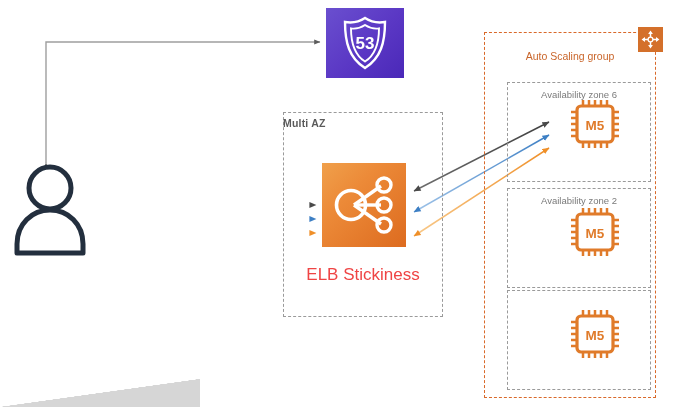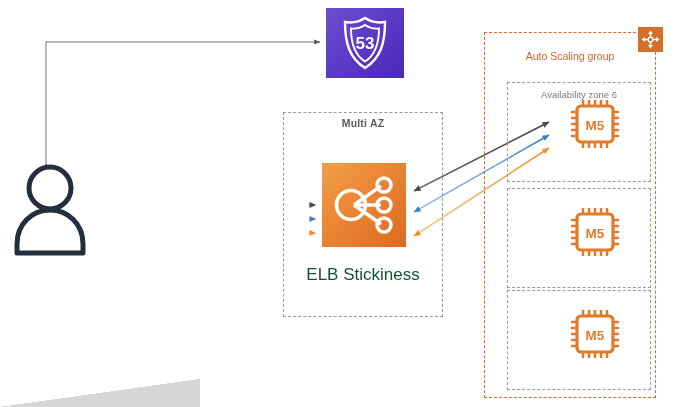--- a/index.html
+++ b/index.html
@@ -47,40 +47,40 @@
     top: 112px;
     width: 160px;
     height: 205px;
     border: 1.4px dashed #9a9a9a;
     box-sizing: border-box;
   }
   #multi-az-label {
     left: 283px;
     top: 117px;
     width: 160px;
-    text-align: center;
+    text-align: left;
     font-size: 10.5px;
     font-weight: bold;
     color: #5a5a5a;
     letter-spacing: 0.2px;
   }
   #elb-icon {
     left: 322px;
     top: 163px;
     width: 84px;
     height: 84px;
     background: linear-gradient(135deg, #f0a04b 0%, #ec8a38 35%, #dd6b1f 100%);
   }
   #elb-caption {
     left: 283px;
     top: 265px;
     width: 160px;
     text-align: center;
     font-size: 17px;
-    color: #14532d;
+    color: #ef4444;
   }
 
   
   #asg-group {
     left: 484px;
     top: 32px;
     width: 172px;
     height: 366px;
     border: 1.5px dashed #d9692a;
     box-sizing: border-box;
@@ -281,20 +281,21 @@
         <line x1="43" y1="26" x2="50" y2="26"></line>
           <line x1="43" y1="32" x2="50" y2="32"></line>
         <line x1="43" y1="38" x2="50" y2="38"></line>
       </g>
       <rect x="8" y="8" width="36" height="36" rx="4" fill="#ffffff" stroke="#e07b2a" stroke-width="3.2"></rect>
       <text x="26" y="32" fill="#e07b2a" font-size="13.5" font-weight="bold" text-anchor="middle" font-family="Liberation Sans, sans-serif">M5</text>
     </svg>
   </div>
 
   <div class="abs az-box" id="az-box-2"></div>
+  <div class="abs az-label" id="az-label-2">Availability zone 2</div>
   <div class="abs m5-icon" id="m5-icon-2">
     <svg viewBox="0 0 52 52" width="52" height="52" xmlns="http://www.w3.org/2000/svg">
       <g stroke="#e07b2a" stroke-width="2.5" stroke-linecap="butt">
         <line x1="14" y1="2" x2="14" y2="9"></line>
           <line x1="20" y1="2" x2="20" y2="9"></line>
         <line x1="26" y1="2" x2="26" y2="9"></line>
           <line x1="32" y1="2" x2="32" y2="9"></line>
         <line x1="38" y1="2" x2="38" y2="9"></line>
         <line x1="14" y1="43" x2="14" y2="50"></line>
           <line x1="20" y1="43" x2="20" y2="50"></line>

